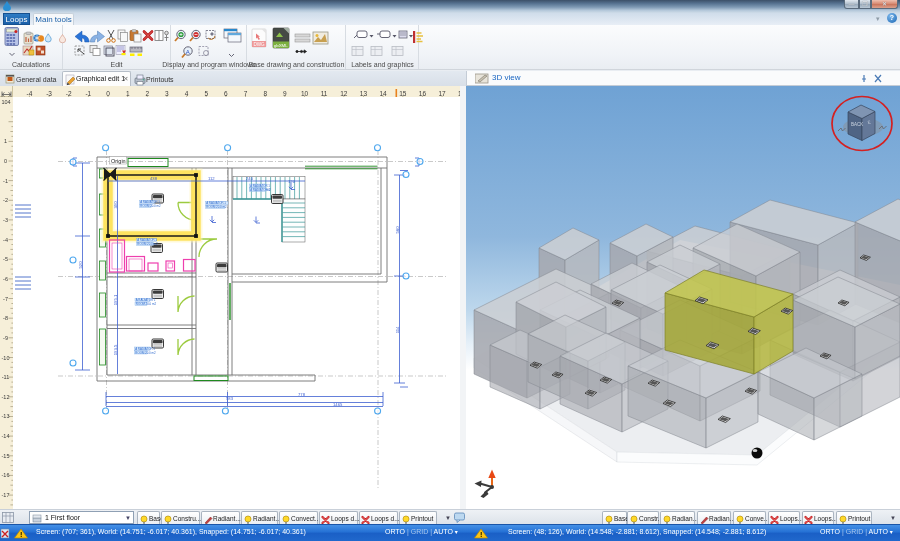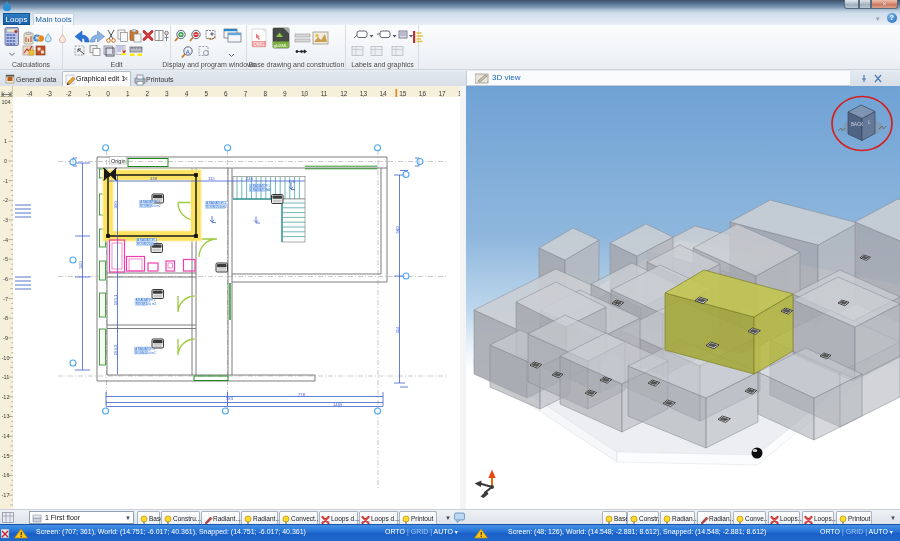--- a/index.html
+++ b/index.html
@@ -37,21 +37,21 @@
   background:linear-gradient(180deg,#fbfcfd,#f0f3f7 70%,#e9edf2); border-bottom:1px solid #d0d5db; }
 .rgroup { position:absolute; top:0; height:44px; border-right:1px solid #d7dce2; }
 .rlabel { position:absolute; bottom:1px; width:100%; text-align:center; font-size:7px; color:#4a4a4a; }
 #ribbon svg { position:absolute; }
 
 
 #doctabs { left:0; top:71px; width:900px; height:15px; background:linear-gradient(180deg,#e3e9f0,#d8dfe8); }
 .dtab { position:absolute; top:1px; height:14px; font-size:8px; color:#333; line-height:14px; }
 #dtab-active { left:62px; top:71px; height:15px; width:69px; background:#fdfdfd; border:1px solid #b6bec8; border-bottom:none;
   border-radius:2px 2px 0 0; }
-#pane3dtitle { left:466px; top:71px; width:384px; height:15px; background:#fafbfc; border-left:1px solid #c4ccd6; border-bottom:1px solid #c4ccd6; }
+#pane3dtitle { left:466px; top:71px; width:434px; height:15px; background:#fafbfc; border-left:1px solid #c4ccd6; border-bottom:1px solid #c4ccd6; }
 #pane3dtitle span.t { position:absolute; left:25px; top:2px; font-size:8px; color:#1a66c2; }
 
 
 #corner { left:0; top:86px; width:13px; height:11px; background:#f6efd9; border-right:1px solid #cdc3a0; border-bottom:1px solid #cdc3a0; }
 #hruler { left:13px; top:86px; width:447px; height:11px; background:#f6efd9; border-bottom:1px solid #cdc3a0; }
 #vruler { left:0; top:97px; width:13px; height:412px; background:#f6efd9; border-right:1px solid #cdc3a0; }
 #canvas2d { left:13px; top:97px; width:447px; height:412px; background:#ffffff; }
 #gap2d { left:460px; top:86px; width:6px; height:423px; background:#f2f4f6; }
 
 

